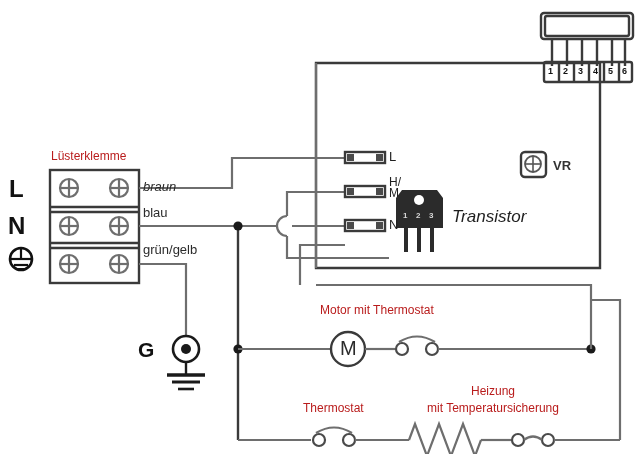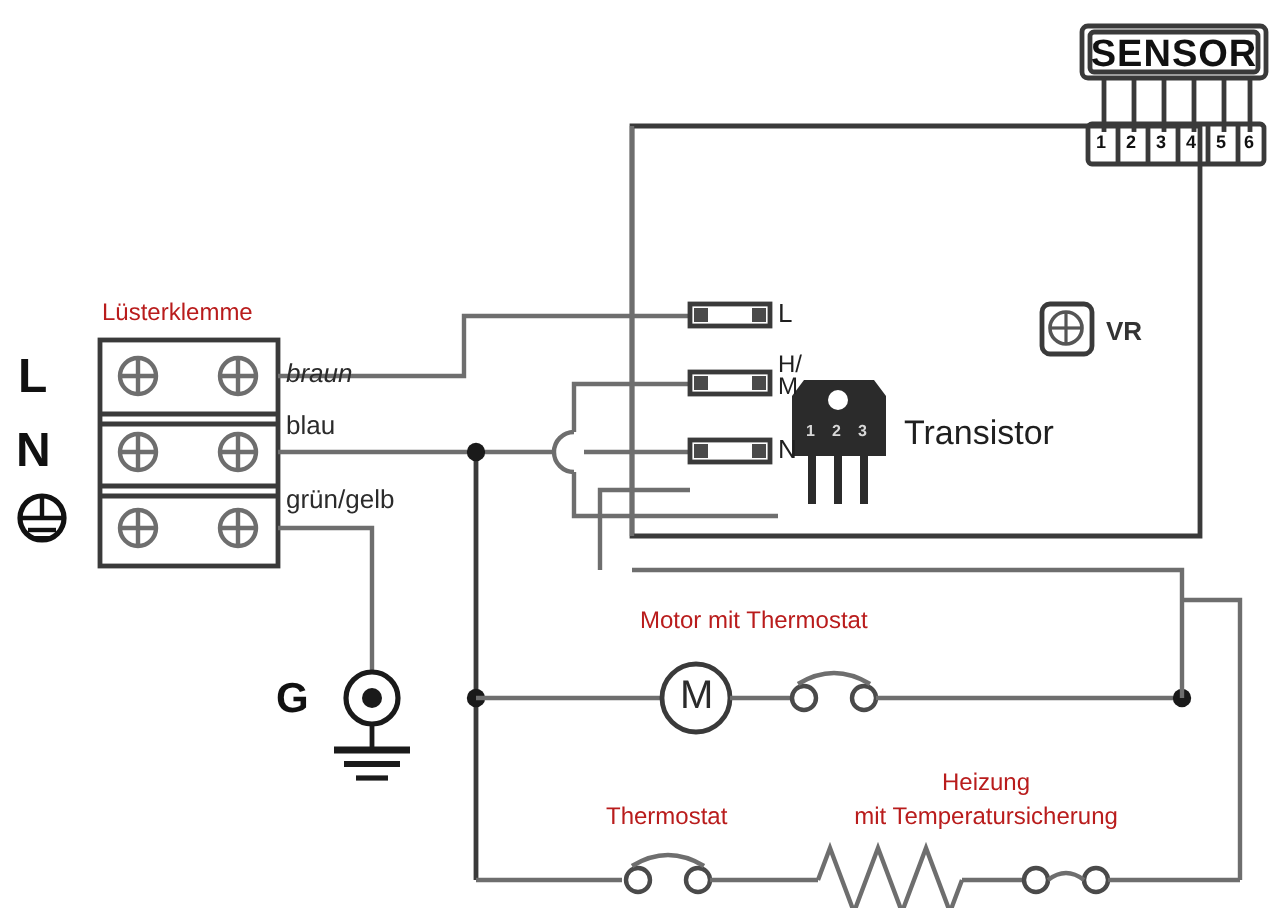--- a/index.html
+++ b/index.html
@@ -229,21 +229,20 @@
 
   <div class="lbl lbl-LN" style="left:9px; top:177px;">L</div>
   <div class="lbl lbl-LN" style="left:8px; top:214px;">N</div>
 
   <div class="lbl lbl-wire" style="left:143px; top:180px;font-style:italic;">braun</div>
   <div class="lbl lbl-wire" style="left:143px; top:206px;">blau</div>
   <div class="lbl lbl-wire" style="left:143px; top:243px;">grün/gelb</div>
 
   <div class="lbl lbl-G" style="left:138px; top:339px;">G</div>
 
-  <div class="lbl lbl-sensor center" style="left:545px; top:18px; width:84px;">SENSOR</div>
 
   <div class="lbl lbl-pin" style="left:548px; top:67px;">1</div>
   <div class="lbl lbl-pin" style="left:563px; top:67px;">2</div>
   <div class="lbl lbl-pin" style="left:578px; top:67px;">3</div>
   <div class="lbl lbl-pin" style="left:593px; top:67px;">4</div>
   <div class="lbl lbl-pin" style="left:608px; top:67px;">5</div>
   <div class="lbl lbl-pin" style="left:622px; top:67px;">6</div>
 
 
   <div class="lbl lbl-term" style="left:389px; top:150px;">L</div>
@@ -252,21 +251,21 @@
     <span>H/</span><br>
     <span>M</span>
   </div>
 
   <div class="lbl lbl-term" style="left:389px; top:218px;">N</div>
 
   <div class="lbl lbl-tr-pin" style="left:403px; top:212px;">1</div>
   <div class="lbl lbl-tr-pin" style="left:416px; top:212px;">2</div>
   <div class="lbl lbl-tr-pin" style="left:429px; top:212px;">3</div>
 
-  <div class="lbl lbl-part" style="left:452px; top:208px;">Transistor</div>
+  <div class="lbl lbl-part" style="left:452px; top:208px;font-style:italic;">Transistor</div>
 
   <div class="lbl lbl-vr" style="left:553px; top:159px;">VR</div>
 
   <div class="lbl lbl-small" style="left:320px; top:304px;">Motor mit Thermostat</div>
 
   <div class="lbl" style="left:340px; top:338px; font-size:20px; color:#2b2b2b;">M</div>
 
   <div class="lbl lbl-small" style="left:303px; top:402px;">Thermostat</div>
 
   <div class="lbl lbl-small center" style="left:398px; top:402px; width:190px;">mit Temperatursicherung</div>

